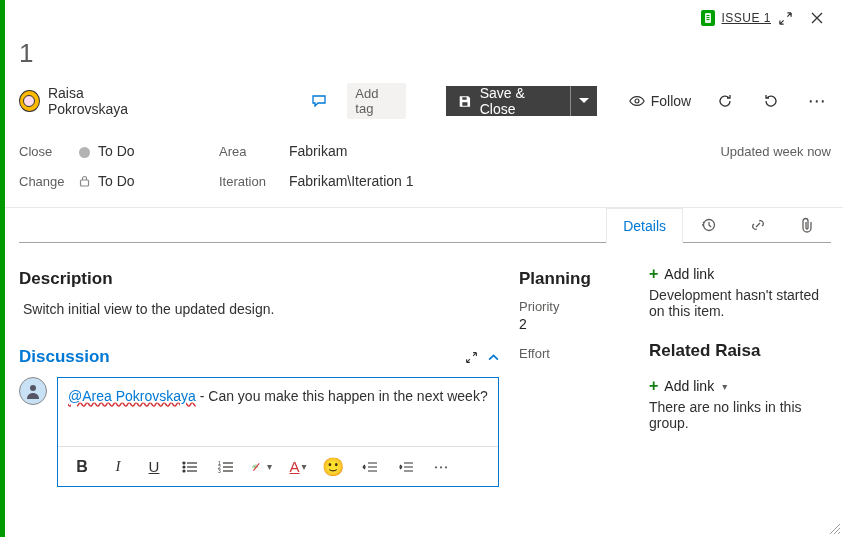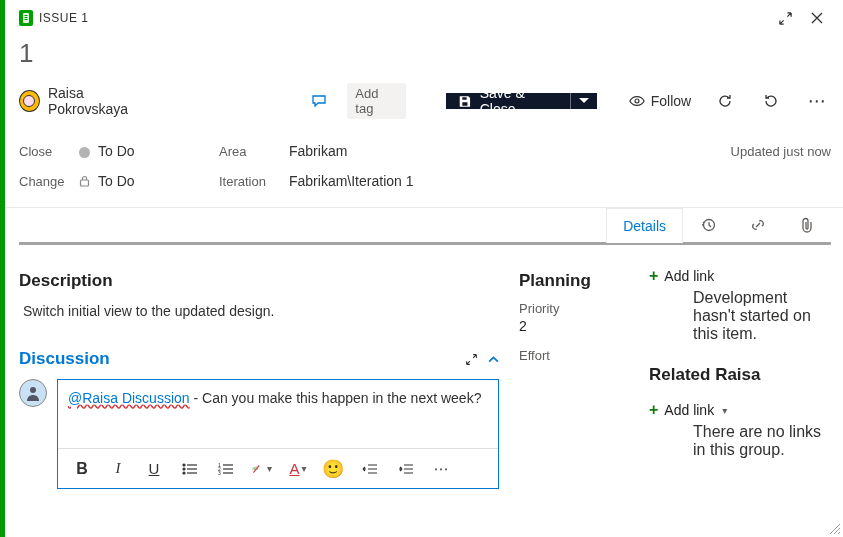--- a/index.html
+++ b/index.html
@@ -15,22 +15,23 @@
     position: relative;
   }
   .accent-bar {
     position: absolute;
     left: 0; top: 0;
     width: 5px; height: 100%;
     background: #009a00;
   }
   .content { margin-left: 5px; padding: 6px 12px 0 14px; }
   .top-row {
-    display: flex; align-items: center; justify-content: space-between;
+    display: flex; align-items: center; justify-content: flex-end;
     height: 24px;
+    text-decoration: underline;
   }
   .issue-tag { display: flex; align-items: center; gap: 6px; font-size: 12px; letter-spacing: 0.5px; color: #323130;}
   .issue-icon {
     width: 14px; height: 16px; border-radius: 2px;
     background: #00a000;
     display:inline-flex; align-items:center; justify-content:center;
     color:#fff; font-size:10px; font-weight:bold;
   }
   .title-row { display:flex; align-items:center; gap:16px; margin-top:8px; padding-bottom:4px;}
   .title-num { font-size:26px; font-weight:400; color:#605e5c;}
@@ -48,21 +49,21 @@
   }
   .avatar-face {
     width:12px; height:12px; border-radius:50%;
     background:#fde; border:1px solid #333;
     position:relative;
   }
   .comments { display:flex; align-items:center; gap:6px; color:#323130; margin-left:130px;}
   .add-tag { color:#605e5c; background:#f3f2f1; padding:3px 8px; border-radius:2px; font-size:13px;}
   .spacer { flex:1; }
   .save-btn {
-    background:#0f172a; color:#fff; height:16px;
+    background:#404040; color:#fff; height:30px;
     display:inline-flex; align-items:center;
     border:none; cursor:pointer;
   }
   .save-main { display:flex; align-items:center; gap:8px; padding:0 12px; height:100%;}
   .save-split { border-left:1px solid rgba(255,255,255,0.4); padding:0 8px; height:100%; display:flex; align-items:center;}
   .follow { display:flex; align-items:center; gap:6px; margin-left:12px;}
   .icon-btn { display:inline-flex; align-items:center; justify-content:center; width:28px; height:28px; cursor:pointer; color:#323130;}
   .header-icons { display:flex; align-items:center; gap:4px;}
   .info-grid {
     display:grid;
@@ -78,34 +79,34 @@
   .updated { font-size:13px; color:#605e5c; grid-column:5; grid-row:1; justify-self:end;}
   .divider { border-top:1px solid #eaeaea; margin:0 -12px 0 -14px;}
   .body-grid {
     display:grid;
     grid-template-columns: 480px 110px 1fr;
     gap: 0 20px;
     padding-top: 8px;
   }
   .tabs {
     display:flex; justify-content:flex-end; gap:0;
-    border-bottom:3px solid #a3a3a3;
+    border-bottom:1px solid #a3a3a3;
     margin-bottom:8px;
     grid-column: 1 / -1;
   }
   .tab { padding:8px 16px; color:#605e5c; cursor:pointer; display:flex; align-items:center; border:1px solid transparent;}
   .tab.active { color:#0078d4; border:1px solid #eaeaea; border-bottom-color:#fff; margin-bottom:-1px;}
   h3.section { font-size:17px; font-weight:600; margin:10px 0 10px 0; color:#222;}
   h3.discussion { color:#0078d4; display:flex; align-items:center; justify-content:space-between;}
   .desc-text { font-size:14px; padding:2px 4px;}
   .planning-label { font-size:13px; color:#605e5c; margin-top:8px;}
   .planning-val { font-size:14px; color:#222; margin-top:2px;}
   .addlink { display:inline-flex; align-items:center; gap:6px; color:#222; cursor:pointer; margin-top:6px;}
   .plus { color:#107c10; font-weight:bold; font-size:16px;}
-  .muted { font-size:16px; color:#323130; margin-top:4px;margin-left:44px;}
+  .muted { font-size:14px; color:#323130; margin-top:4px;}
   .discussion-box {
     border:1px solid #0078d4;
     min-height:110px;
     margin-left:38px;
     position:relative;
     padding:10px 10px 40px 10px;
   }
   .discussion-row { display:flex; align-items:flex-start; gap:10px;}
   .disc-avatar { width:28px; height:28px; border-radius:50%; background:#c8e1f5; display:flex; align-items:center; justify-content:center; border:1px solid #888;}
   .mention { color:#0078d4; text-decoration:underline; text-decoration-color:#d13438; text-decoration-style:wavy;}
@@ -210,21 +211,21 @@
         </svg>
     </span>
     <span class="icon-btn" style="font-size:18px;letter-spacing:2px;">⋯</span>
   </div>
 
   <div class="info-grid">
     <span class="info-label">Close</span>
     <span class="info-val"><span class="state-dot"></span><span>To Do</span></span>
     <span class="info-label">Area</span>
     <span class="info-val">Fabrikam</span>
-    <span class="updated">Updated just now</span>
+    <span class="updated">Updated week now</span>
 
     <span class="info-label">Change</span>
     <span class="info-val">
       <span class="lock-ico"><svg width="11" height="12" viewBox="0 0 11 12" fill="none" stroke="#888" stroke-width="1.2">
             <rect x="1.5" y="5" width="8" height="6" rx="1"></rect>
             <path d="M3.5 5V3.5a2 2 0 0 1 4 0V5"></path>
           </svg></span><span>To Do</span>
     </span>
     <span class="info-label">Iteration</span>
     <span class="info-val">Fabrikam\Iteration 1</span>
@@ -277,21 +278,21 @@
       </h3>
 
       <div class="discussion-row">
         <span class="disc-avatar">
           <svg width="18" height="18" viewBox="0 0 18 18">
               <circle cx="9" cy="6" r="3" fill="#556"></circle>
               <path d="M3 17c0-4 3-6 6-6s6 2 6 6" fill="#556"></path>
             </svg>
         </span>
         <div class="discussion-box" style="flex:1;margin-left:0;">
-          <span><span class="mention">@Raisa Discussion</span><span> - Can you make this happen in the next week?</span></span>
+          <span><span class="mention">@Area Pokrovskaya</span><span> - Can you make this happen in the next week?</span></span>
           <div class="toolbar">
             <span class="tb-item tb-bold">B</span>
             <span class="tb-item tb-italic">I</span>
             <span class="tb-item tb-under">U</span>
             <span class="tb-item">
                 <svg width="16" height="12" viewBox="0 0 16 12" stroke="#323130" stroke-width="1.2">
                   <circle cx="2" cy="2" r="1" fill="#323130"></circle>
                   <path d="M5 2h10"></path>
                   <circle cx="2" cy="6" r="1" fill="#323130"></circle>
                   <path d="M5 6h10"></path>

